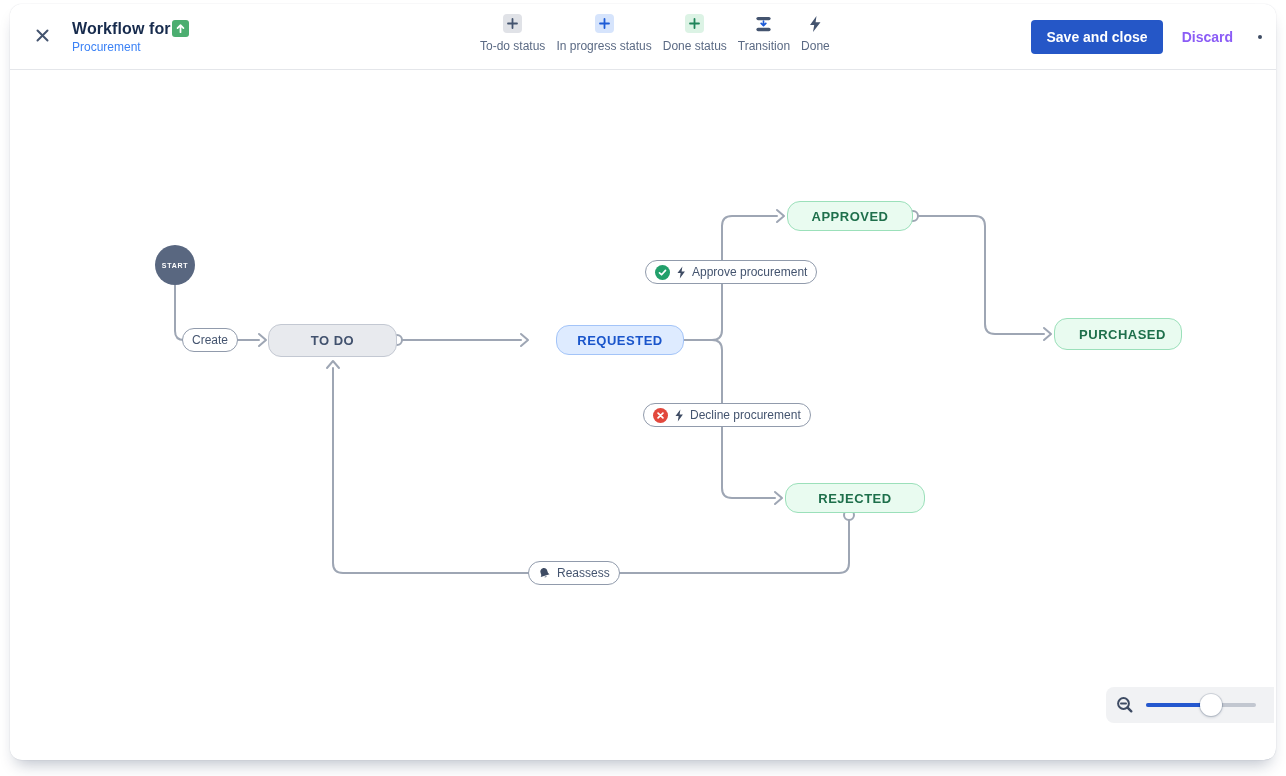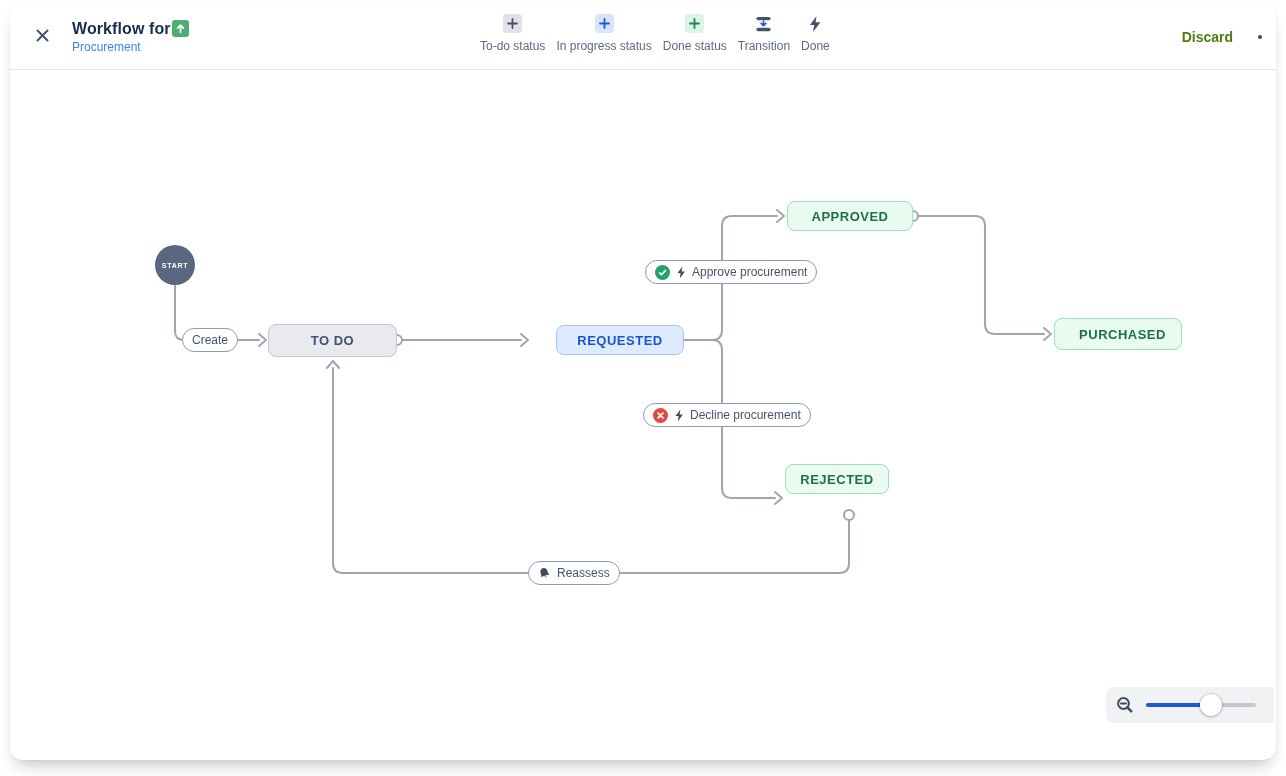--- a/index.html
+++ b/index.html
@@ -35,31 +35,31 @@
   .tool-badge.green { background:#DCF3E5; }
   .tool-label { font-size:12px; color:#5B6A84; white-space:nowrap; }
 
   .actions { position:absolute; right:14px; top:16px; display:flex; align-items:center; }
   .btn-primary {
     height:34px; padding:0 15px; border:none; border-radius:4px; background:#2557C7;
     color:#fff; font-size:14px; font-weight:600; cursor:pointer; font-family:inherit;
   }
   .btn-subtle {
     height:34px; padding:0 13px; border:none; border-radius:4px; background:transparent;
-    color:#4d7c0f; font-size:14px; font-weight:600; cursor:pointer; margin-left:6px; font-family:inherit;
+    color:#8b5cf6; font-size:14px; font-weight:600; cursor:pointer; margin-left:6px; font-family:inherit;
   }
   .more-dot { width:4px; height:4px; border-radius:50%; background:#3E4B63; margin-left:12px; }
 
   
   .canvas { position:relative; width:1264px; height:688px; background:#fff; }
   .edges { position:absolute; left:0; top:0; }
 
   .node {
     position:absolute; display:flex; align-items:center; justify-content:center;
-    font-size:13px; font-weight:700; letter-spacing:0.5px; border-radius:8px;
+    font-size:13px; font-weight:700; letter-spacing:0.5px; border-radius:13px;
     border:1px solid; cursor:pointer; z-index:2;
   }
   .node.todo   { background:#E8EAEE; border-color:#C3C8D2; color:#42526E; }
   .node.inprog { background:#DEEBFF; border-color:#A3C4F8; color:#1A55CB; }
   .node.done   { background:#E9FBF0; border-color:#9BE0BA; color:#1E6F4B; }
 
   .start-node {
     position:absolute; left:145px; top:175px; width:40px; height:40px; border-radius:50%;
     background:#596780; color:#fff; font-size:7px; font-weight:700; letter-spacing:0.7px;
     display:flex; align-items:center; justify-content:center; cursor:pointer; z-index:2;
@@ -150,20 +150,21 @@
         <span class="tool-badge">
           <svg width="16" height="18" viewBox="0 0 16 18">
               <path d="M9.5 1 L3 10 H7.2 L6 17 L13.5 7.2 H8.6 Z" fill="#44546F"></path>
             </svg>
         </span>
         <span class="tool-label">Done</span>
       </button>
     </div>
 
     <div class="actions">
+      <button class="btn-primary">Save and close</button>
       <button class="btn-subtle">Discard</button>
       <span class="more-dot"></span>
     </div>
   </div>
 
   <div class="canvas">
 
     <svg class="edges" width="1264" height="688" viewBox="0 0 1264 688">
       <g fill="none" stroke="#9EA6B4" stroke-width="2" stroke-linecap="round" stroke-linejoin="round">
 
@@ -198,21 +199,21 @@
     <div class="start-node">START</div>
 
     <div class="node todo" style="left:258px; top:254px; width:129px; height:33px;">TO DO</div>
 
     <div class="node inprog" style="left:522px; top:255px; width:128px; height:30px;margin-left:24px;">REQUESTED</div>
 
     <div class="node done" style="left:777px; top:131px; width:126px; height:30px;">APPROVED</div>
 
     <div class="node done" style="left:1044px; top:248px; width:128px; height:32px;padding-left:9px;">PURCHASED</div>
 
-    <div class="node done" style="left:775px; top:394px; width:104px; height:30px;">REJECTED</div>
+    <div class="node done" style="left:775px; top:413px; width:140px; height:30px;">REJECTED</div>
 
     <div class="pill" style="left:172px; top:258px;">
       <span>Create</span>
     </div>
 
     <div class="pill" style="left:635px; top:190px;">
       <span class="ic">
         <svg width="15" height="15" viewBox="0 0 16 16">
             <circle cx="8" cy="8" r="8" fill="#22A06B"></circle>
             <path d="M4.8 8.3 L7 10.4 L11.2 5.8" stroke="#fff" stroke-width="1.8" fill="none" stroke-linecap="round" stroke-linejoin="round"></path>

